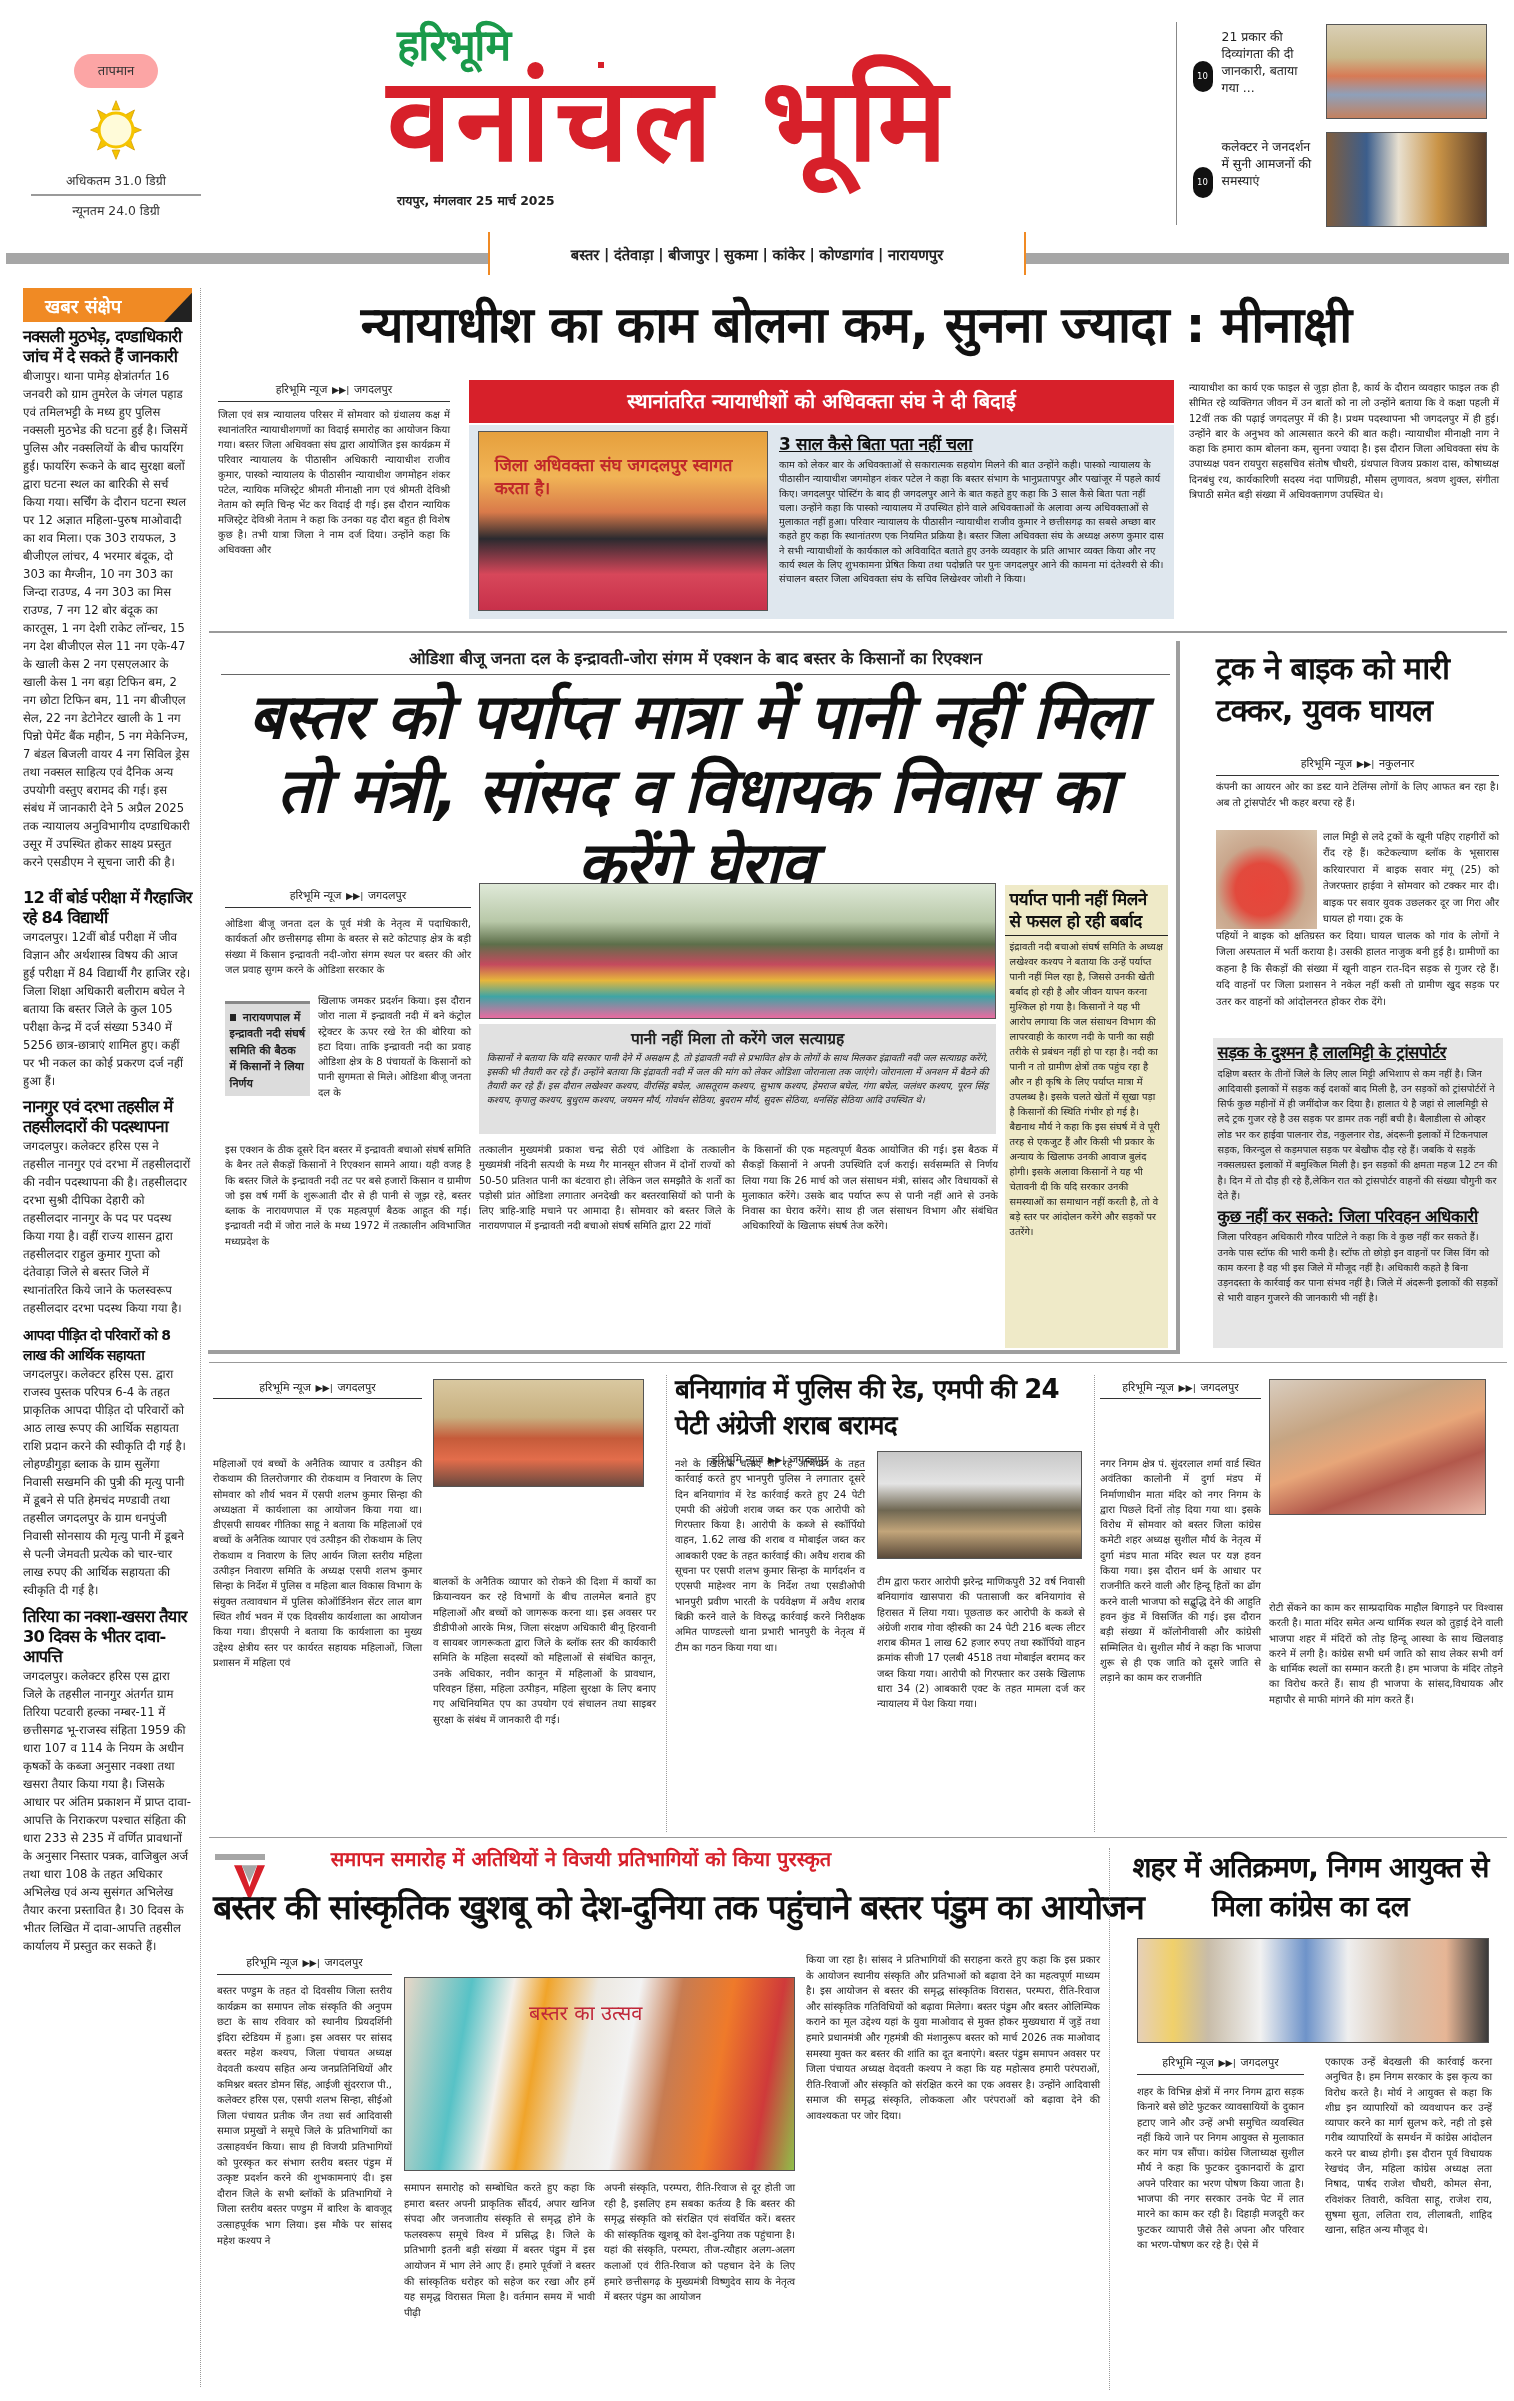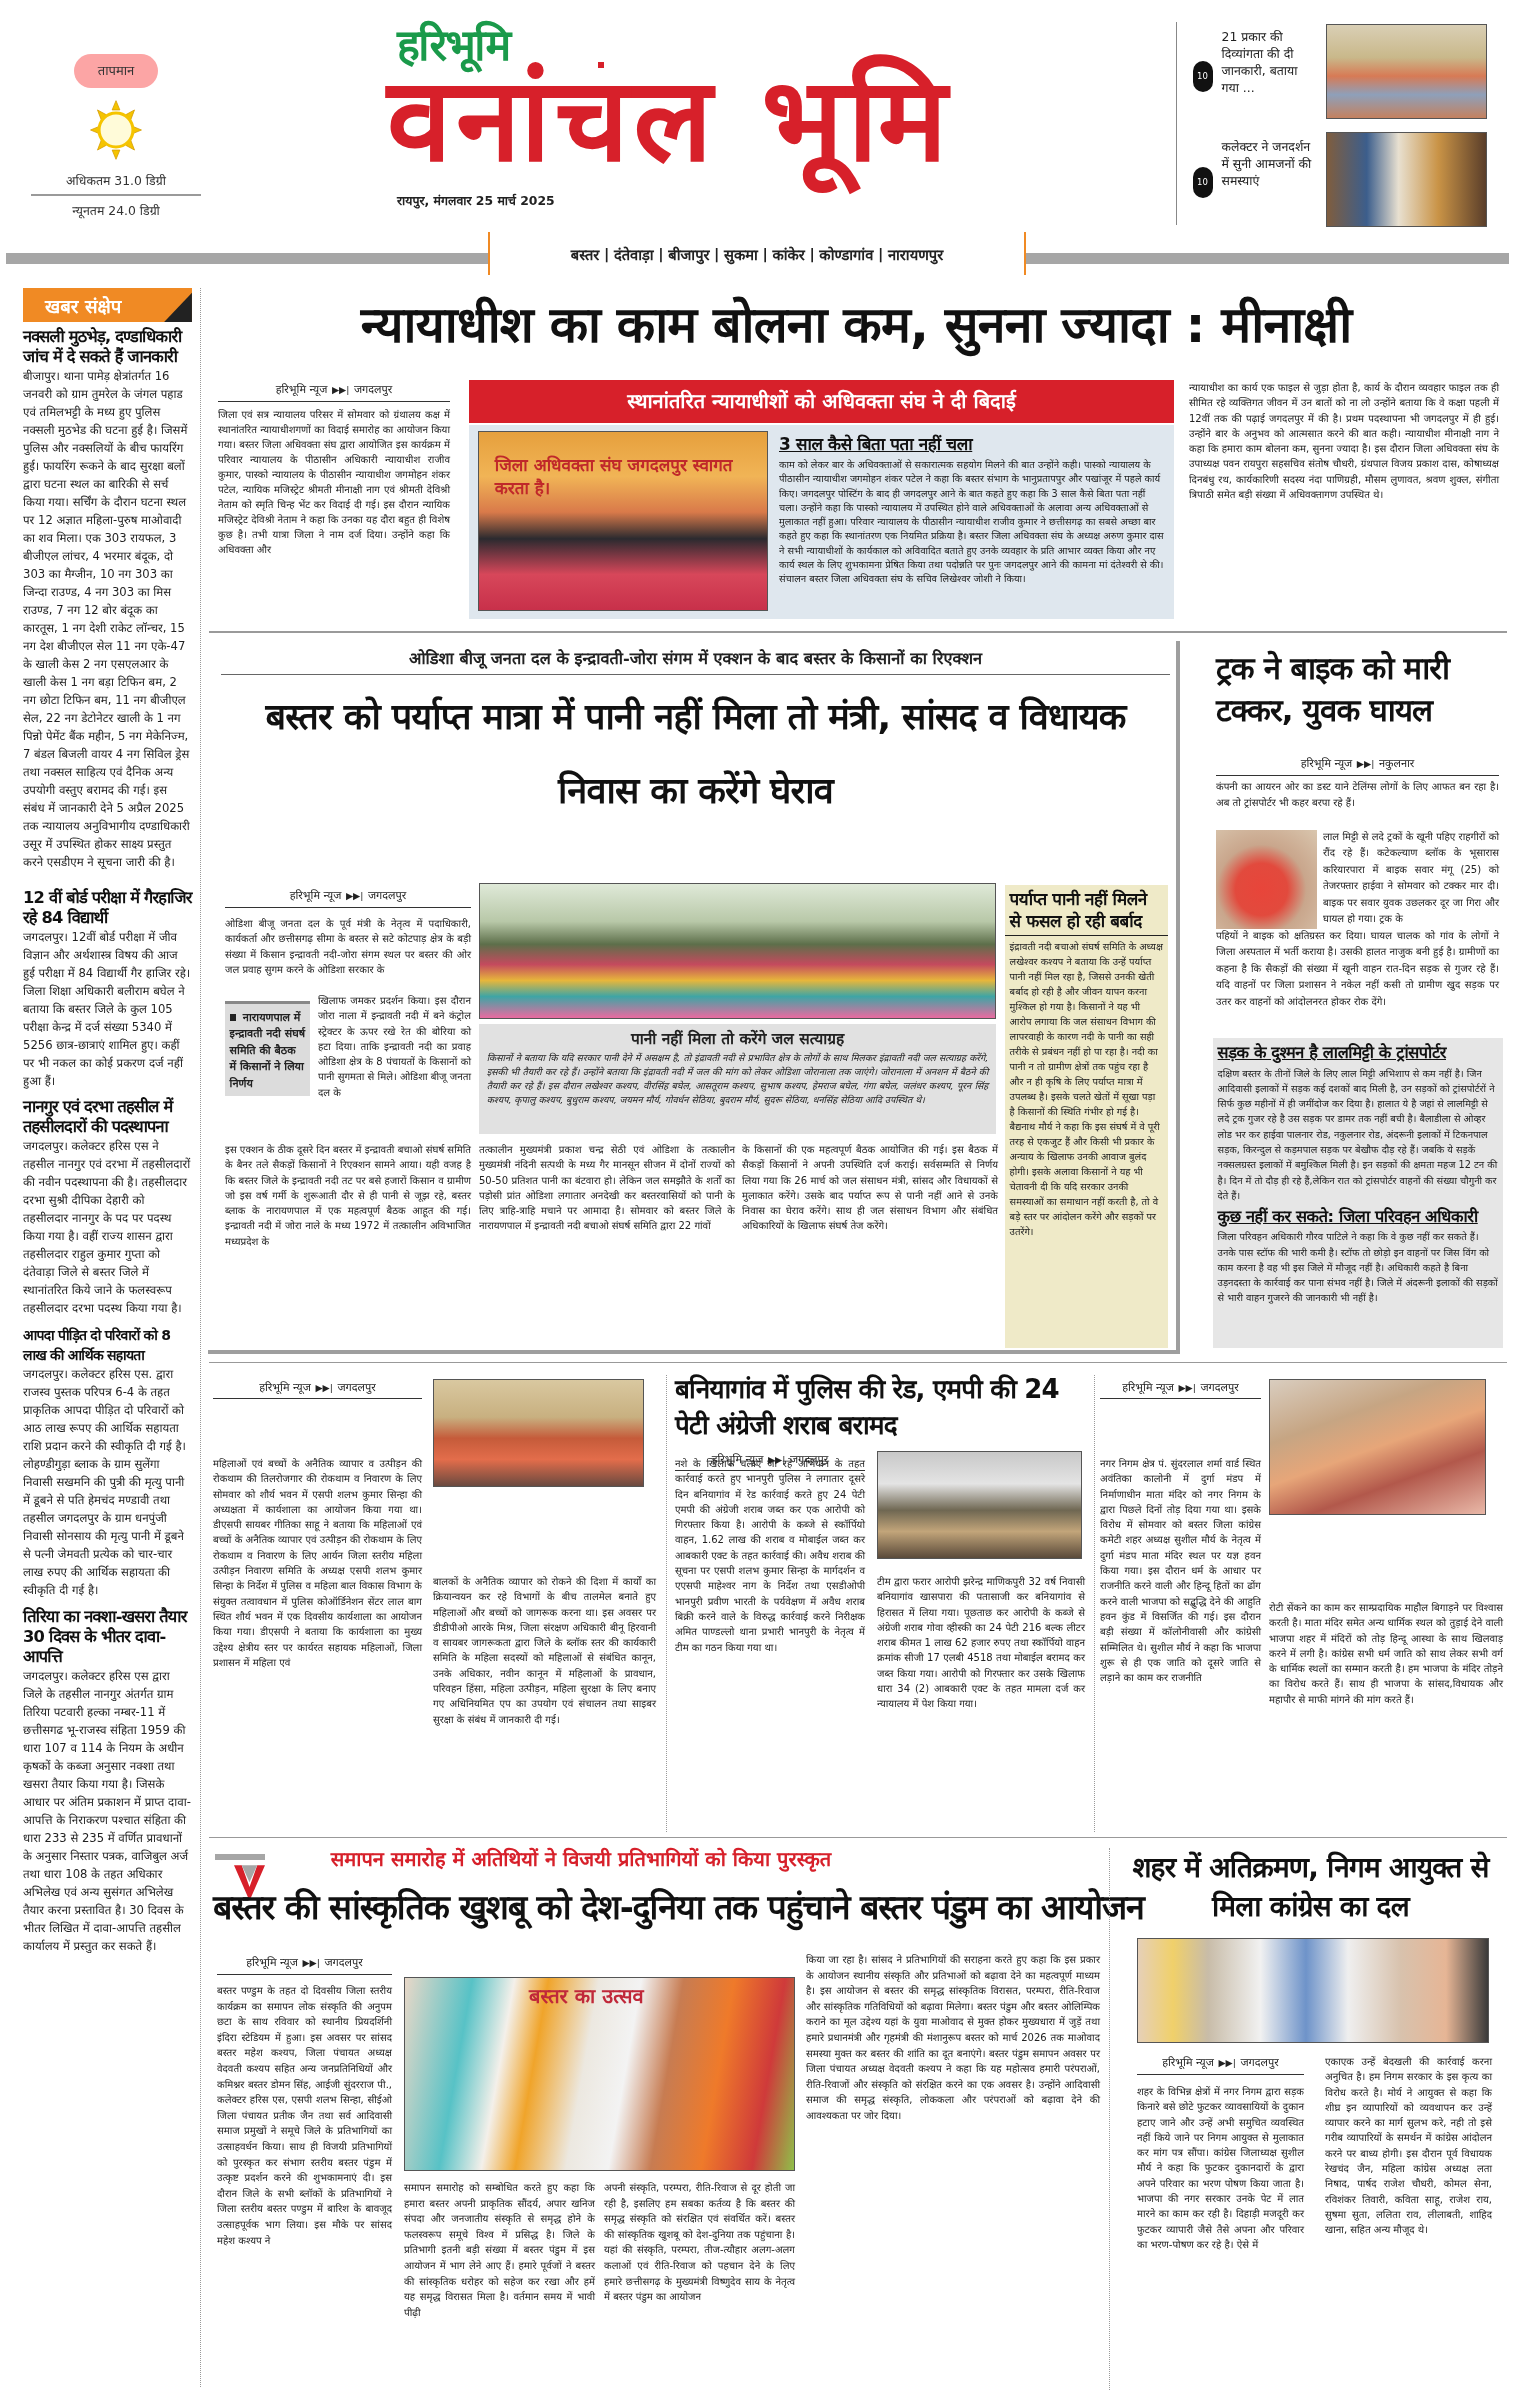--- a/index.html
+++ b/index.html
@@ -122,21 +122,21 @@
   <div class="txt-sm" style="position:absolute;left:310px;top:33px;width:387px;font-size:9.7px;line-height:14.3px;text-align:left;">काम को लेकर बार के अधिवक्ताओं से सकारात्मक सहयोग मिलने की बात उन्होंने कही। पास्को न्यायालय के पीठासीन न्यायाधीश जगमोहन शंकर पटेल ने कहा कि बस्तर संभाग के भानुप्रतापपुर और पखांजूर में पहले कार्य किए। जगदलपुर पोस्टिंग के बाद ही जगदलपुर आने के बात कहते हुए कहा कि 3 साल कैसे बिता पता नहीं चला। उन्होंने कहा कि पास्को न्यायालय में उपस्थित होने वाले अधिवक्ताओं के अलावा अन्य अधिवक्ताओं से मुलाकात नहीं हुआ। परिवार न्यायालय के पीठासीन न्यायाधीश राजीव कुमार ने छत्तीसगढ़ का सबसे अच्छा बार कहते हुए कहा कि स्थानांतरण एक नियमित प्रक्रिया है। बस्तर जिला अधिवक्ता संघ के अध्यक्ष अरुण कुमार दास ने सभी न्यायाधीशों के कार्यकाल को अविवादित बताते हुए उनके व्यवहार के प्रति आभार व्यक्त किया और नए कार्य स्थल के लिए शुभकामना प्रेषित किया तथा पदोन्नति पर पुनः जगदलपुर आने की कामना मां दंतेश्वरी से की। संचालन बस्तर जिला अधिवक्ता संघ के सचिव लिखेश्वर जोशी ने किया।</div>
 </div>
 <div class="abs txt-sm" style="left:1189px;top:380px;width:310px;font-size:10px;line-height:15.3px;">न्यायाधीश का कार्य एक फाइल से जुड़ा होता है, कार्य के दौरान व्यवहार फाइल तक ही सीमित रहे व्यक्तिगत जीवन में उन बातों को ना लो उन्होंने बताया कि वे कक्षा पहली में 12वीं तक की पढ़ाई जगदलपुर में की है। प्रथम पदस्थापना भी जगदलपुर में ही हुई। उन्होंने बार के अनुभव को आत्मसात करने की बात कही। न्यायाधीश मीनाक्षी नाग ने कहा कि हमारा काम बोलना कम, सुनना ज्यादा है। इस दौरान जिला अधिवक्ता संघ के उपाध्यक्ष पवन रायपुरा सहसचिव संतोष चौधरी, ग्रंथपाल विजय प्रकाश दास, कोषाध्यक्ष दिनबंधु रथ, कार्यकारिणी सदस्य नंदा पाणिग्रही, मौसम लुणावत, श्रवण शुक्ल, संगीता त्रिपाठी समेत बड़ी संख्या में अधिवक्तागण उपस्थित थे।</div>
 
 <div class="hrule" style="left:209px;top:631px;width:1298px;border-top:2.3px solid #9a9a9a;"></div>
 
 <div class="abs" style="left:208px;top:641px;width:972px;height:713px;border:4.6px solid #9e9e9e;border-top:none;border-left:none;"></div>
 <div class="abs" style="left:221px;top:647px;width:949px;text-align:center;font-size:16.3px;font-weight:bold;color:#222;border-bottom:1.5px solid #666;padding-bottom:4.6px;">
   <span>ओडिशा बीजू जनता दल के इन्द्रावती-जोरा संगम में एक्शन के बाद बस्तर के किसानों का रिएक्शन</span>
 </div>
-<div class="abs head" style="left:221px;top:680px;width:949px;font-size:36px;line-height:74px;text-align:center;">बस्तर को पर्याप्त मात्रा में पानी नहीं मिला तो मंत्री, सांसद व विधायक निवास का करेंगे घेराव</div>
+<div class="abs head" style="left:221px;top:680px;width:949px;font-size:62px;line-height:74px;text-align:center;font-style:italic;">बस्तर को पर्याप्त मात्रा में पानी नहीं मिला तो मंत्री, सांसद व विधायक निवास का करेंगे घेराव</div>
 
 <div class="abs" style="left:225px;top:887px;width:246px;">
   <div class="dateline" style="font-size:11px;border-bottom:0.8px solid #333;"><span>हरिभूमि न्यूज</span><span class="arr">▶▶|</span><span>जगदलपुर</span></div>
 </div>
 <div class="abs txt-sm" style="left:225px;top:916px;width:246px;font-size:10px;line-height:15.3px;">ओडिशा बीजू जनता दल के पूर्व मंत्री के नेतृत्व में पदाधिकारी, कार्यकर्ता और छत्तीसगढ़ सीमा के बस्तर से सटे कोटपाड़ क्षेत्र के बड़ी संख्या में किसान इन्द्रावती नदी-जोरा संगम स्थल पर बस्तर की ओर जल प्रवाह सुगम करने के ओडिशा सरकार के</div>
 <div class="abs" style="left:225px;top:1001px;width:85px;background:#dcdcdc;border-top:3.9px solid #888;padding:4.6px;">
   <span style="display:inline-block;width:6.2px;height:6.2px;background:#222;margin-right:3.1px;"></span>
   <span style="font-size:11px;line-height:15.5px;font-weight:bold;color:#222;">नारायणपाल में इन्द्रावती नदी संघर्ष समिति की बैठक में किसानों ने लिया निर्णय</span>
 </div>
 <div class="abs txt-sm" style="left:318px;top:993px;width:153px;font-size:10px;line-height:15.3px;">खिलाफ जमकर प्रदर्शन किया। इस दौरान जोरा नाला में इन्द्रावती नदी में बने कंट्रोल स्ट्रेक्टर के ऊपर रखे रेत की बोरिया को हटा दिया। ताकि इन्द्रावती नदी का प्रवाह ओडिशा क्षेत्र के 8 पंचायतों के किसानों को पानी सुगमता से मिले। ओडिशा बीजू जनता दल के</div>
@@ -219,21 +219,21 @@
   <polygon points="10,0 30,0 20,22" fill="#a6a6a6"></polygon>
 </svg>
 <div class="abs" style="left:271px;top:1845px;width:620px;text-align:center;font-size:20px;font-weight:bold;color:#d7202a;">समापन समारोह में अतिथियों ने विजयी प्रतिभागियों को किया पुरस्कृत</div>
 <div class="abs head" style="left:213px;top:1882px;width:906px;font-size:34px;line-height:50px;white-space:nowrap;letter-spacing:-1.2px;">बस्तर की सांस्कृतिक खुशबू को देश-दुनिया तक पहुंचाने बस्तर पंडुम का आयोजन</div>
 
 <div class="abs" style="left:217px;top:1954px;width:175px;">
   <div class="dateline" style="font-size:11px;border-bottom:0.8px solid #333;"><span>हरिभूमि न्यूज</span><span class="arr">▶▶|</span><span>जगदलपुर</span></div>
 </div>
 <div class="abs txt-sm" style="left:217px;top:1983px;width:175px;font-size:10px;line-height:15.6px;">बस्तर पण्डुम के तहत दो दिवसीय जिला स्तरीय कार्यक्रम का समापन लोक संस्कृति की अनुपम छटा के साथ रविवार को स्थानीय प्रियदर्शिनी इंदिरा स्टेडियम में हुआ। इस अवसर पर सांसद बस्तर महेश कश्यप, जिला पंचायत अध्यक्ष वेदवती कश्यप सहित अन्य जनप्रतिनिधियों और कमिश्नर बस्तर डोमन सिंह, आईजी सुंदरराज पी., कलेक्टर हरिस एस, एसपी शलभ सिन्हा, सीईओ जिला पंचायत प्रतीक जैन तथा सर्व आदिवासी समाज प्रमुखों ने समूचे जिले के प्रतिभागियों का उत्साहवर्धन किया। साथ ही विजयी प्रतिभागियों को पुरस्कृत कर संभाग स्तरीय बस्तर पंडुम में उत्कृष्ट प्रदर्शन करने की शुभकामनाएं दी। इस दौरान जिले के सभी ब्लॉकों के प्रतिभागियों ने जिला स्तरीय बस्तर पण्डुम में बारिश के बावजूद उत्साहपूर्वक भाग लिया। इस मौके पर सांसद महेश कश्यप ने</div>
 <div class="photo" style="left:404px;top:1977px;width:391px;height:194px;background:linear-gradient(100deg,#e9d8c8 0%,#57c2c6 16%,#f4f0ea 26%,#f0a42a 34%,#ece8e0 46%,#f3f3f3 56%,#c77c52 66%,#ef7a2a 78%,#cf3a3a 90%,#8fbf4a 100%);">
-  <div style="position:absolute;left:124px;top:4px;font-size:20px;color:#c0283a;font-weight:bold;">बस्तर का उत्सव</div>
+  <div style="position:absolute;left:124px;top:21px;font-size:20px;color:#c0283a;font-weight:normal;">बस्तर का उत्सव</div>
 </div>
 <div class="abs txt-sm" style="left:404px;top:2180px;width:191px;font-size:10px;line-height:15.6px;">समापन समारोह को सम्बोधित करते हुए कहा कि हमारा बस्तर अपनी प्राकृतिक सौंदर्य, अपार खनिज संपदा और जनजातीय संस्कृति से समृद्ध होने के फलस्वरूप समूचे विश्व में प्रसिद्ध है। जिले के प्रतिभागी इतनी बड़ी संख्या में बस्तर पंडुम में इस आयोजन में भाग लेने आए हैं। हमारे पूर्वजों ने बस्तर की सांस्कृतिक धरोहर को सहेज कर रखा और हमें यह समृद्ध विरासत मिला है। वर्तमान समय में भावी पीढ़ी</div>
 <div class="abs txt-sm" style="left:604px;top:2180px;width:191px;font-size:10px;line-height:15.6px;">अपनी संस्कृति, परम्परा, रीति-रिवाज से दूर होती जा रही है, इसलिए हम सबका कर्तव्य है कि बस्तर की समृद्ध संस्कृति को संरक्षित एवं संवर्धित करें। बस्तर की सांस्कृतिक खुशबू को देश-दुनिया तक पहुंचाना है। यहां की संस्कृति, परम्परा, तीज-त्यौहार अलग-अलग कलाओं एवं रीति-रिवाज को पहचान देने के लिए हमारे छत्तीसगढ़ के मुख्यमंत्री विष्णुदेव साय के नेतृत्व में बस्तर पंडुम का आयोजन</div>
 <div class="abs txt-sm" style="left:806px;top:1952px;width:294px;font-size:10px;line-height:15.6px;">किया जा रहा है। सांसद ने प्रतिभागियों की सराहना करते हुए कहा कि इस प्रकार के आयोजन स्थानीय संस्कृति और प्रतिभाओं को बढ़ावा देने का महत्वपूर्ण माध्यम है। इस आयोजन से बस्तर की समृद्ध सांस्कृतिक विरासत, परम्परा, रीति-रिवाज और सांस्कृतिक गतिविधियों को बढ़ावा मिलेगा। बस्तर पंडुम और बस्तर ओलिम्पिक कराने का मूल उद्देश्य यहां के युवा माओवाद से मुक्त होकर मुख्यधारा में जुड़ें तथा हमारे प्रधानमंत्री और गृहमंत्री की मंशानुरूप बस्तर को मार्च 2026 तक माओवाद समस्या मुक्त कर बस्तर की शांति का दूत बनाएंगे। बस्तर पंडुम समापन अवसर पर जिला पंचायत अध्यक्ष वेदवती कश्यप ने कहा कि यह महोत्सव हमारी परंपराओं, रीति-रिवाजों और संस्कृति को संरक्षित करने का एक अवसर है। उन्होंने आदिवासी समाज की समृद्ध संस्कृति, लोककला और परंपराओं को बढ़ावा देने की आवश्यकता पर जोर दिया।</div>
 
 <div class="vrule" style="left:1109px;top:1848px;height:542px;"></div>
 
 <div class="abs head" style="left:1119px;top:1848px;width:383px;font-size:28px;line-height:39px;text-align:center;">शहर में अतिक्रमण, निगम आयुक्त से मिला कांग्रेस का दल</div>
 <div class="photo" style="left:1137px;top:1938px;width:352px;height:105px;background:linear-gradient(90deg,#e6d0b8 0%,#f0d06a 10%,#c8bca8 20%,#f1f1f1 35%,#6e93c9 48%,#efefef 60%,#d8c2ad 75%,#e6b595 88%,#3a3a3a 100%);"></div>
 <div class="abs" style="left:1137px;top:2054px;width:167px;">

